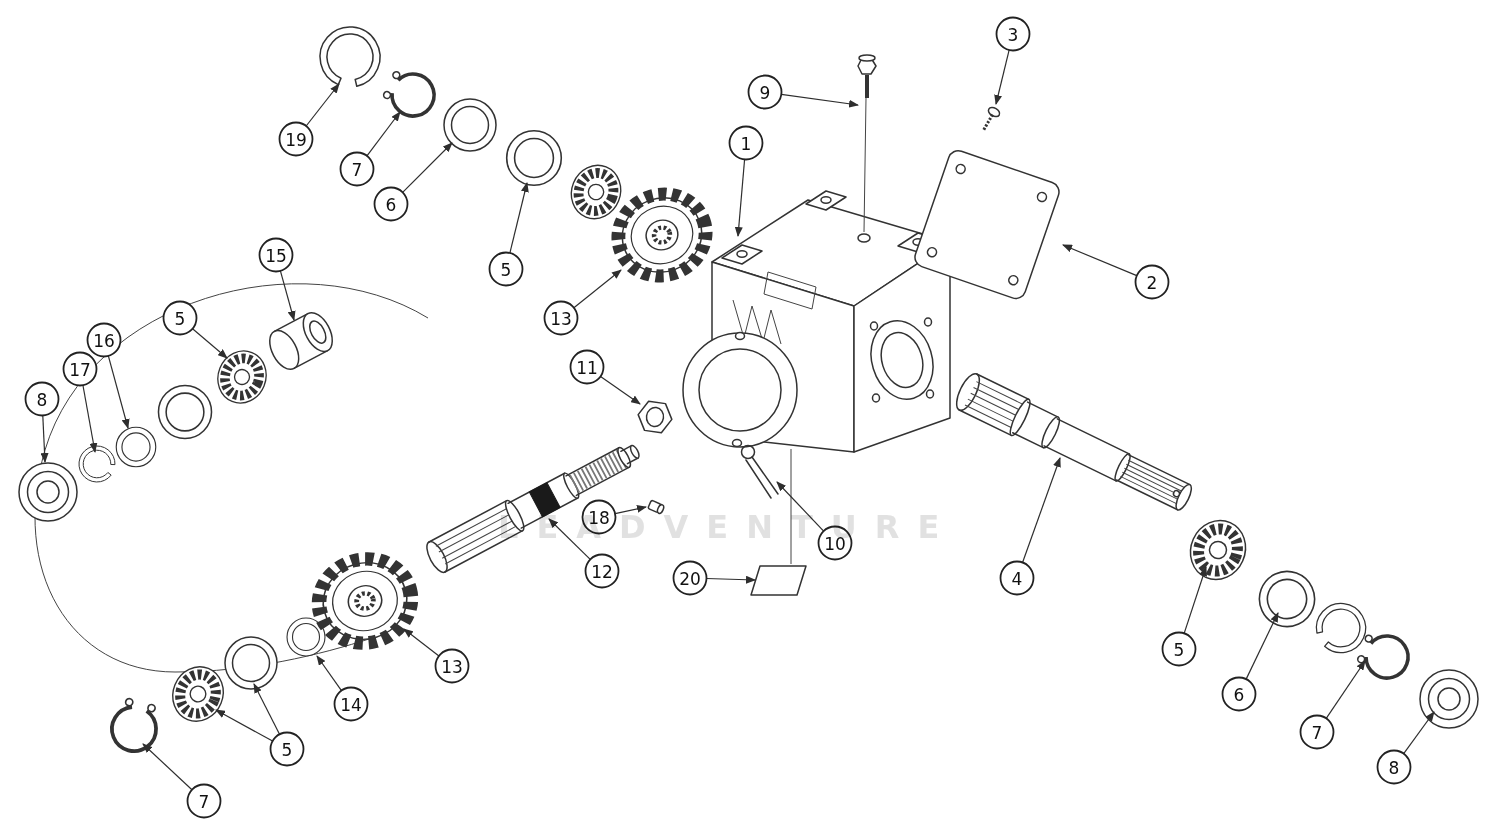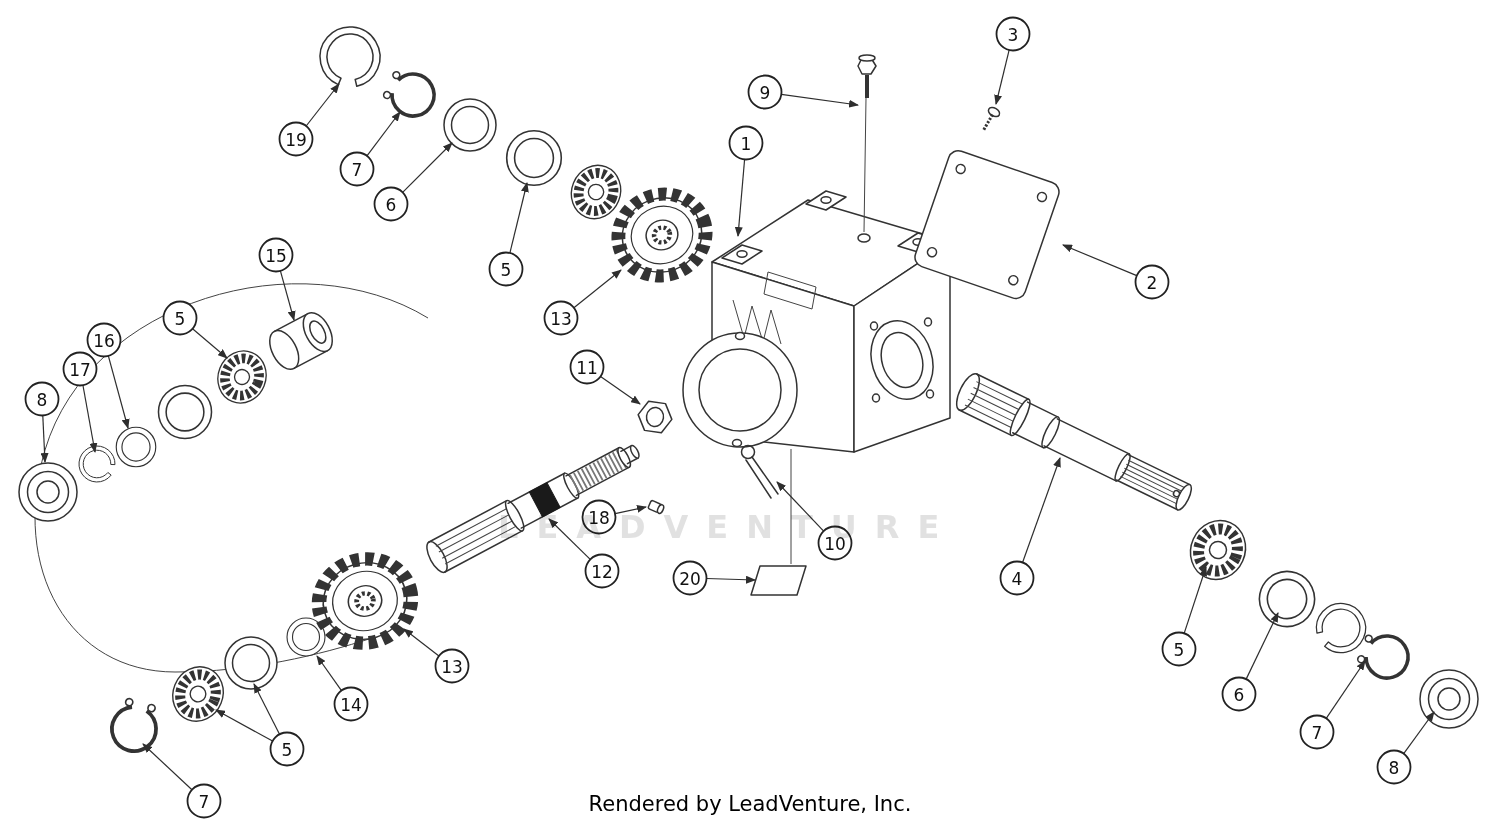--- a/index.html
+++ b/index.html
@@ -368,14 +368,13 @@
         </g>
         <g>
           <line x1="1403.7048330116384" y1="753.6558546089974" x2="1434" y2="712" class="leader" marker-end="url(#arrowhead)"></line>
           <circle cx="1394" cy="767" r="16.5" class="callout-circle"></circle>
           <text x="1394" y="768" class="callout-text">8</text>
         </g>
       </g>
   </svg>
 
   <div class="watermark">LEADVENTURE</div>
-  <div class="footer">Rendered by LeadVenture, Inc.</div>
 </div>
 
 </body></html>

